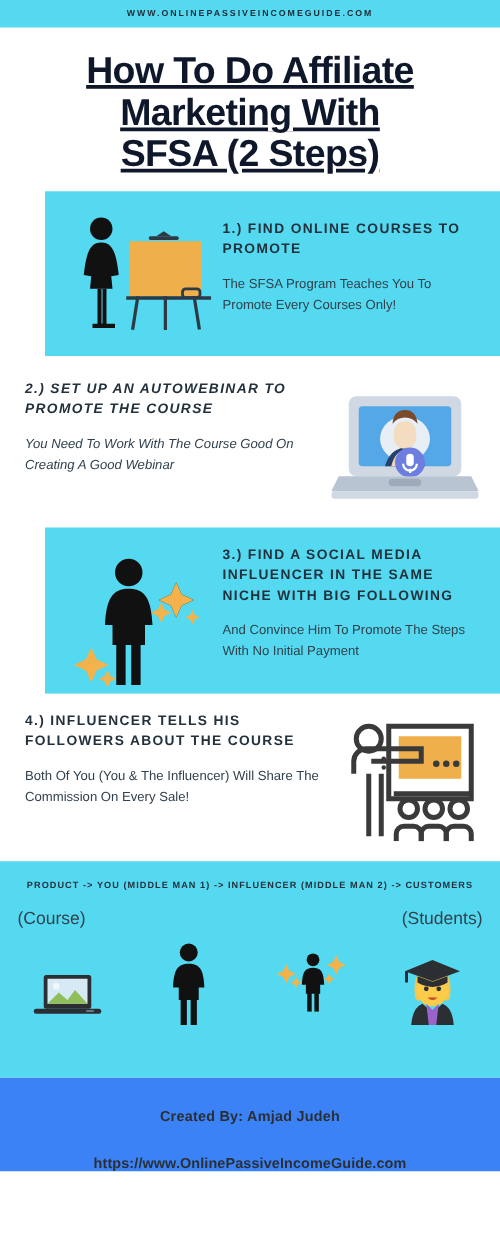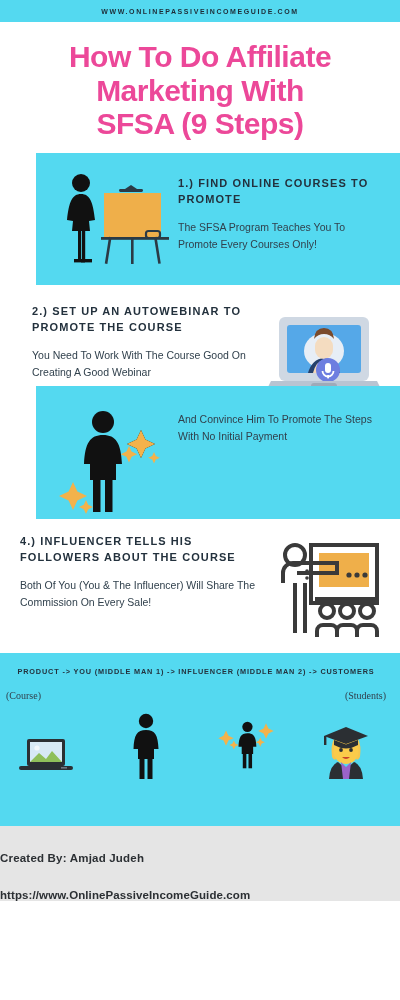--- a/index.html
+++ b/index.html
@@ -16,22 +16,23 @@
   .topbar .url{
     font-size:7px;font-weight:bold;color:#1d2b36;letter-spacing:1.6px;
     text-transform:uppercase;
   }
 
   
   .title-wrap{
     padding:18px 12px 12px 12px;text-align:center;
   }
   .title{
-    font-size:30px;line-height:1.12;font-weight:bold;color:#ec4899;
+    font-size:30px;line-height:1.12;font-weight:bold;color:#0f172a;
     letter-spacing:-0.5px;
+    text-decoration:underline;
   }
 
   
   .band{position:relative;box-sizing:border-box;}
   .band.cyan{background:#54D9F0;margin-left:36px;}
   .band.white{background:#ffffff;}
   .band-inner{display:flex;align-items:flex-start;height:100%;box-sizing:border-box;}
   .art{flex:0 0 auto;display:flex;align-items:center;justify-content:center;}
   .txt{flex:1 1 auto;}
   .step-head{
@@ -40,66 +41,66 @@
   }
   .step-body{
     font-size:10.5px;color:#31414d;line-height:1.62;margin-top:11px;
   }
 
   
   .step1{height:132px;padding:16px 18px 0 18px;}
   .step1 .art{width:118px;padding-top:2px;}
   .step1 .txt{padding-left:6px;padding-top:6px;}
   
-  .step2{height:101px;padding:18px 16px 0 32px;}
+  .step2{height:137px;padding:18px 16px 0 20px;font-style:italic;}
   .step2 .art{width:120px;order:2;padding-top:4px;}
   .step2 .txt{order:1;padding-right:6px;}
   
   .step3{height:133px;padding:14px 18px 0 18px;}
   .step3 .art{width:118px;padding-top:6px;}
   .step3 .txt{padding-left:6px;}
   
   .step4{height:134px;padding:14px 16px 12px 20px;}
   .step4 .art{width:110px;order:2;padding-top:8px;}
   .step4 .txt{order:1;padding-right:4px;}
 
   
-  .flow{background:#54D9F0;height:173px;box-sizing:border-box;padding:14px 10px 0 2px;position:relative;}
+  .flow{background:#54D9F0;height:173px;box-sizing:border-box;padding:14px 10px 0 10px;position:relative;}
   .flow-line{
     font-size:7.3px;font-weight:bold;color:#23313d;letter-spacing:0.85px;
     text-align:center;text-transform:uppercase;
   }
   .flow-labels{display:flex;justify-content:space-between;margin-top:14px;padding:0 4px;}
-  .flow-labels span{font-size:10px;color:#31414d;font-family:Liberation Serif, serif;}
+  .flow-labels span{font-size:14px;color:#31414d;}
   .flow-icons{
     display:flex;justify-content:space-between;align-items:flex-end;
     padding:0 14px;margin-top:6px;height:72px;
   }
   .flow-cell{position:relative;width:60px;display:flex;align-items:flex-end;justify-content:center;height:72px;}
 
   
-  .footer{background:#e5e5e5;text-align:left;padding-top:26px;}
+  .footer{background:#3b82f6;text-align:center;padding-top:26px;}
   .footer .created{font-size:11.5px;font-weight:bold;color:#2b2f33;letter-spacing:0.2px;}
   .footer .site{font-size:11.5px;font-weight:bold;color:#2b2f33;margin-top:25px;letter-spacing:0.1px;}
 
   svg{display:block;}
 </style>
 </head>
 <body>
 
 <div class="page">
 
   <div class="topbar">
     <div class="url">WWW.ONLINEPASSIVEINCOMEGUIDE.COM</div>
   </div>
 
   <div class="title-wrap">
     <div class="title">How To Do Affiliate</div>
     <div class="title">Marketing With</div>
-    <div class="title">SFSA (9 Steps)</div>
+    <div class="title">SFSA (2 Steps)</div>
   </div>
 
   <div class="band cyan step1">
     <div class="band-inner">
       <div class="art">
         <svg width="112" height="96" viewBox="0 0 112 96">
 
           <circle cx="24" cy="12" r="9" fill="#111111"></circle>
           <path d="M24 23 C15 23 12 31 10 49 L16 50 L15 60 L33 60 L32 50 L38 49 C36 31 33 23 24 23 Z" fill="#111111"></path>
           <rect x="21" y="60" width="3.2" height="30" fill="#111111"></rect>
@@ -171,20 +172,21 @@
 
           <path d="M84 24 l4.4 9.6 l9.6 4.4 l-9.6 4.4 l-4.4 9.6 l-4.4 -9.6 l-9.6 -4.4 l9.6 -4.4 z" fill="#F5B council"></path>
           <path d="M84 24 l4.4 9.6 l9.6 4.4 l-9.6 4.4 l-4.4 9.6 l-4.4 -9.6 l-9.6 -4.4 l9.6 -4.4 z" fill="#F3B24B"></path>
           <path d="M72 40 l2.6 5.6 l5.6 2.6 l-5.6 2.6 l-2.6 5.6 l-2.6 -5.6 l-5.6 -2.6 l5.6 -2.6 z" fill="#F3B24B"></path>
           <path d="M97 46 l1.8 4 l4 1.8 l-4 1.8 l-1.8 4 l-1.8 -4 l-4 -1.8 l4 -1.8 z" fill="#F3B24B"></path>
           <path d="M16 76 l4.4 9.6 l9.6 4.4 l-9.6 4.4 l-4.4 9.6 l-4.4 -9.6 l-9.6 -4.4 l9.6 -4.4 z" fill="#F3B24B"></path>
           <path d="M29 94 l2.2 4.8 l4.8 2.2 l-4.8 2.2 l-2.2 4.8 l-2.2 -4.8 l-4.8 -2.2 l4.8 -2.2 z" fill="#F3B24B"></path>
         </svg>
       </div>
       <div class="txt">
+        <div class="step-head">3.) FIND A SOCIAL MEDIA INFLUENCER IN THE SAME NICHE WITH BIG FOLLOWING</div>
         <div class="step-body">And Convince Him To Promote The Steps With No Initial Payment</div>
       </div>
     </div>
   </div>
 
   <div class="band white step4">
     <div class="band-inner">
       <div class="art">
         <svg width="104" height="96" viewBox="0 0 104 96">
 

